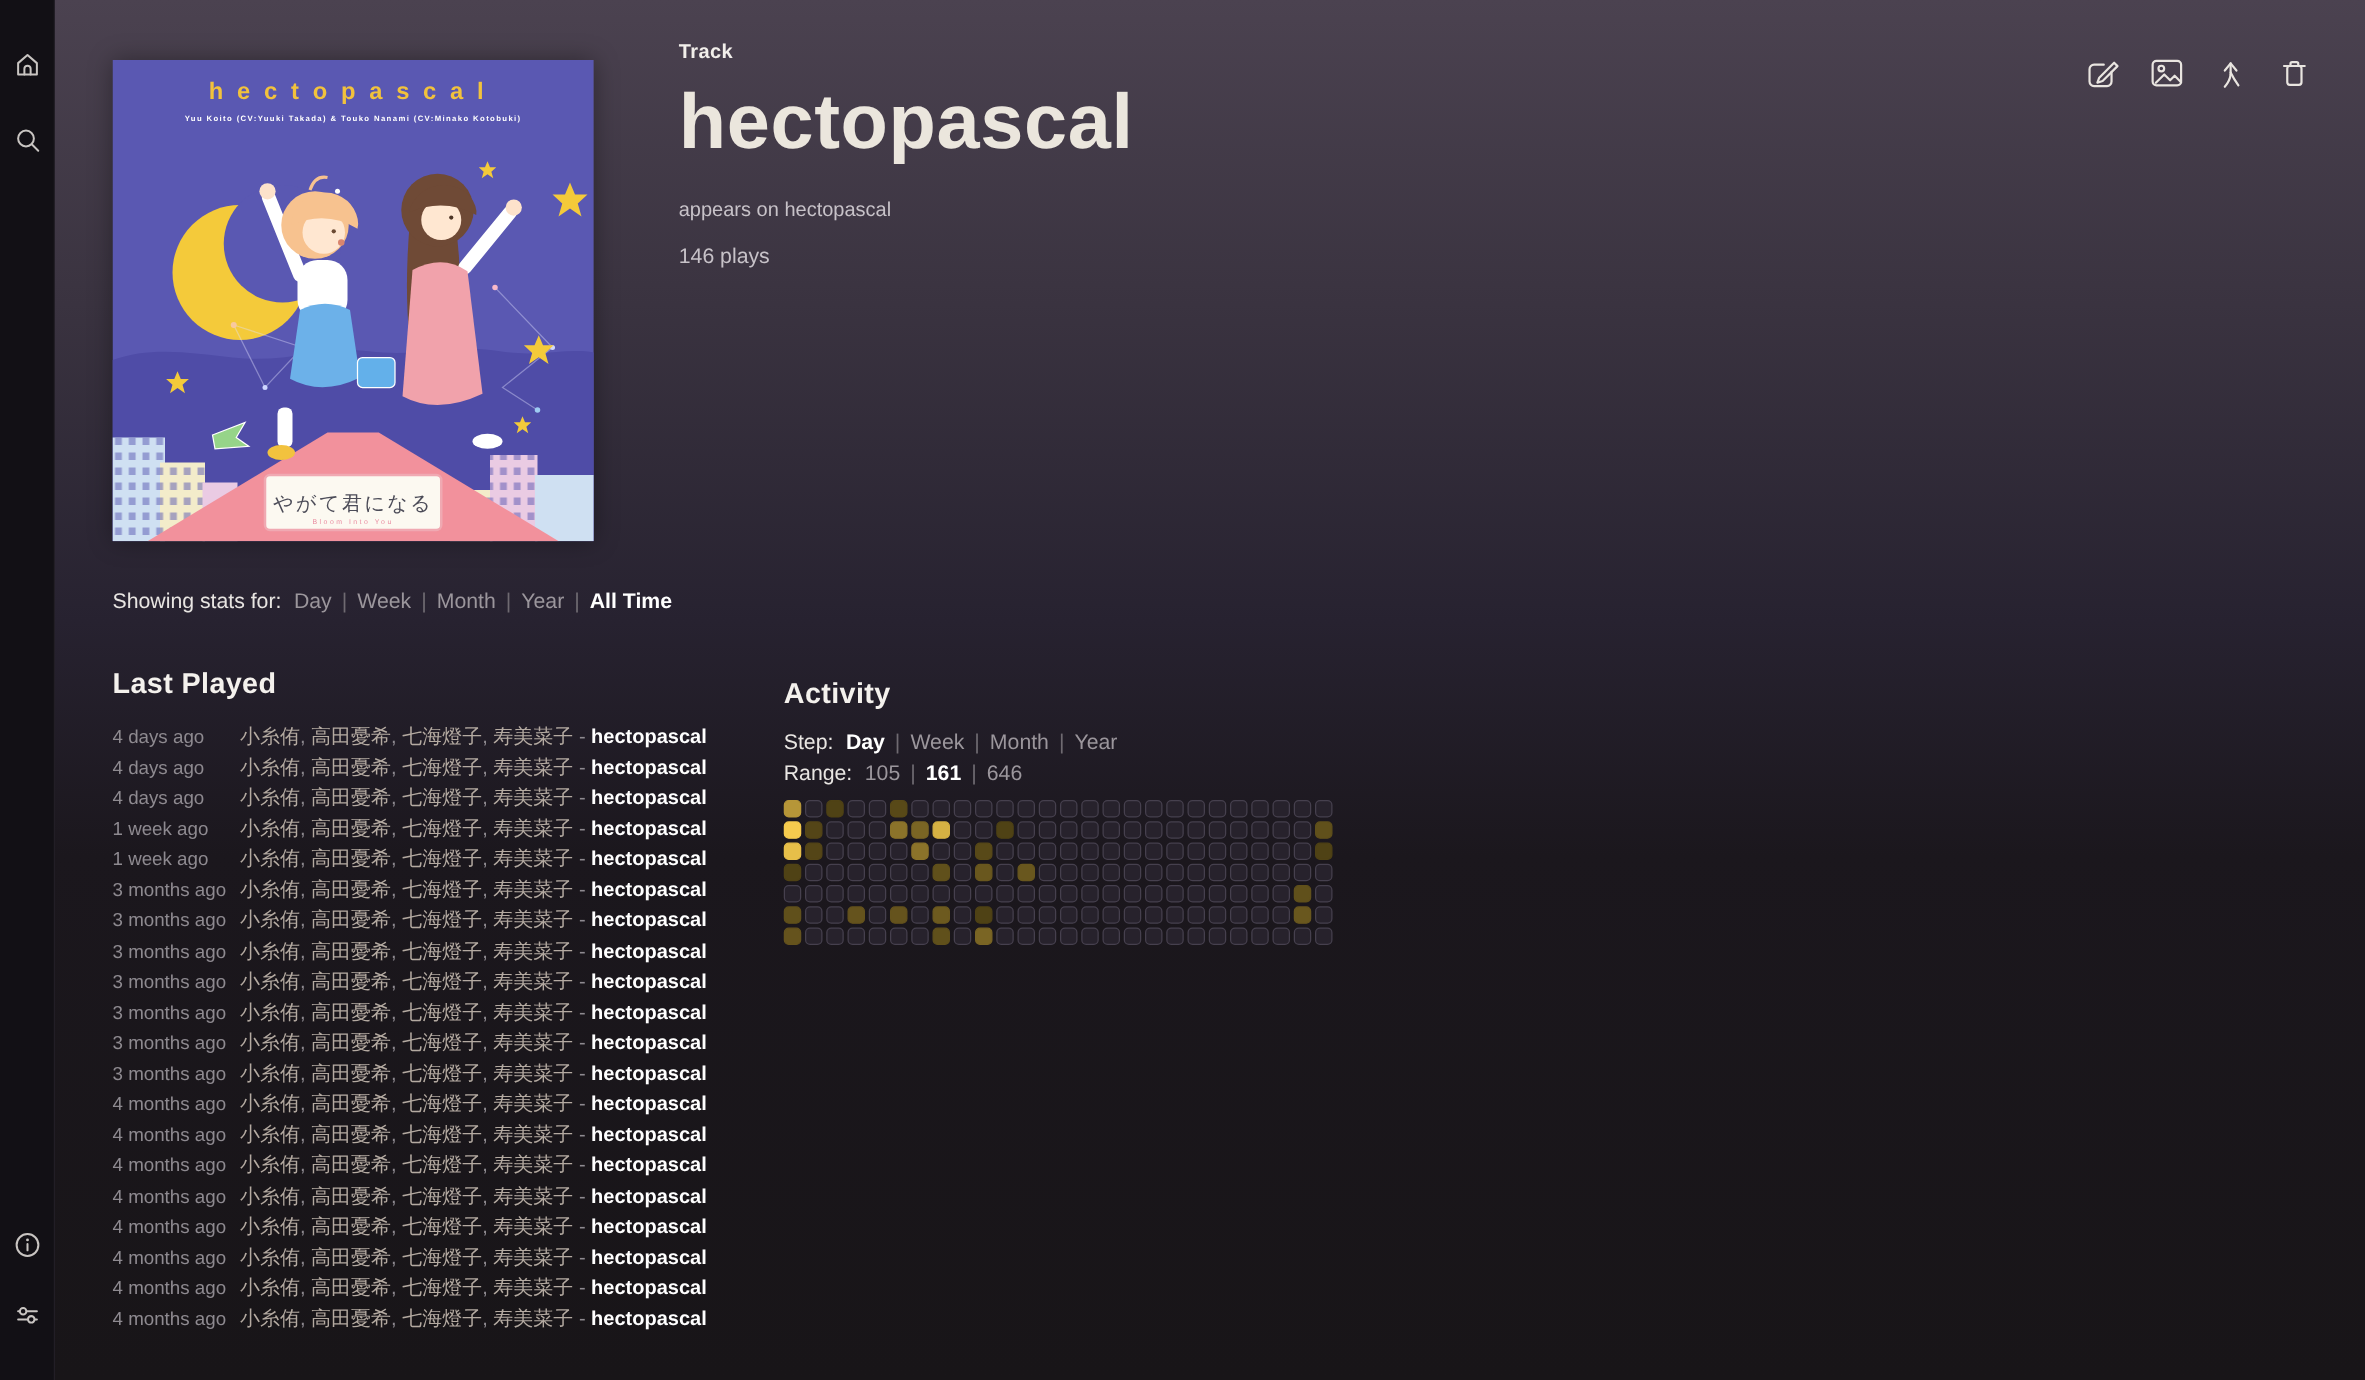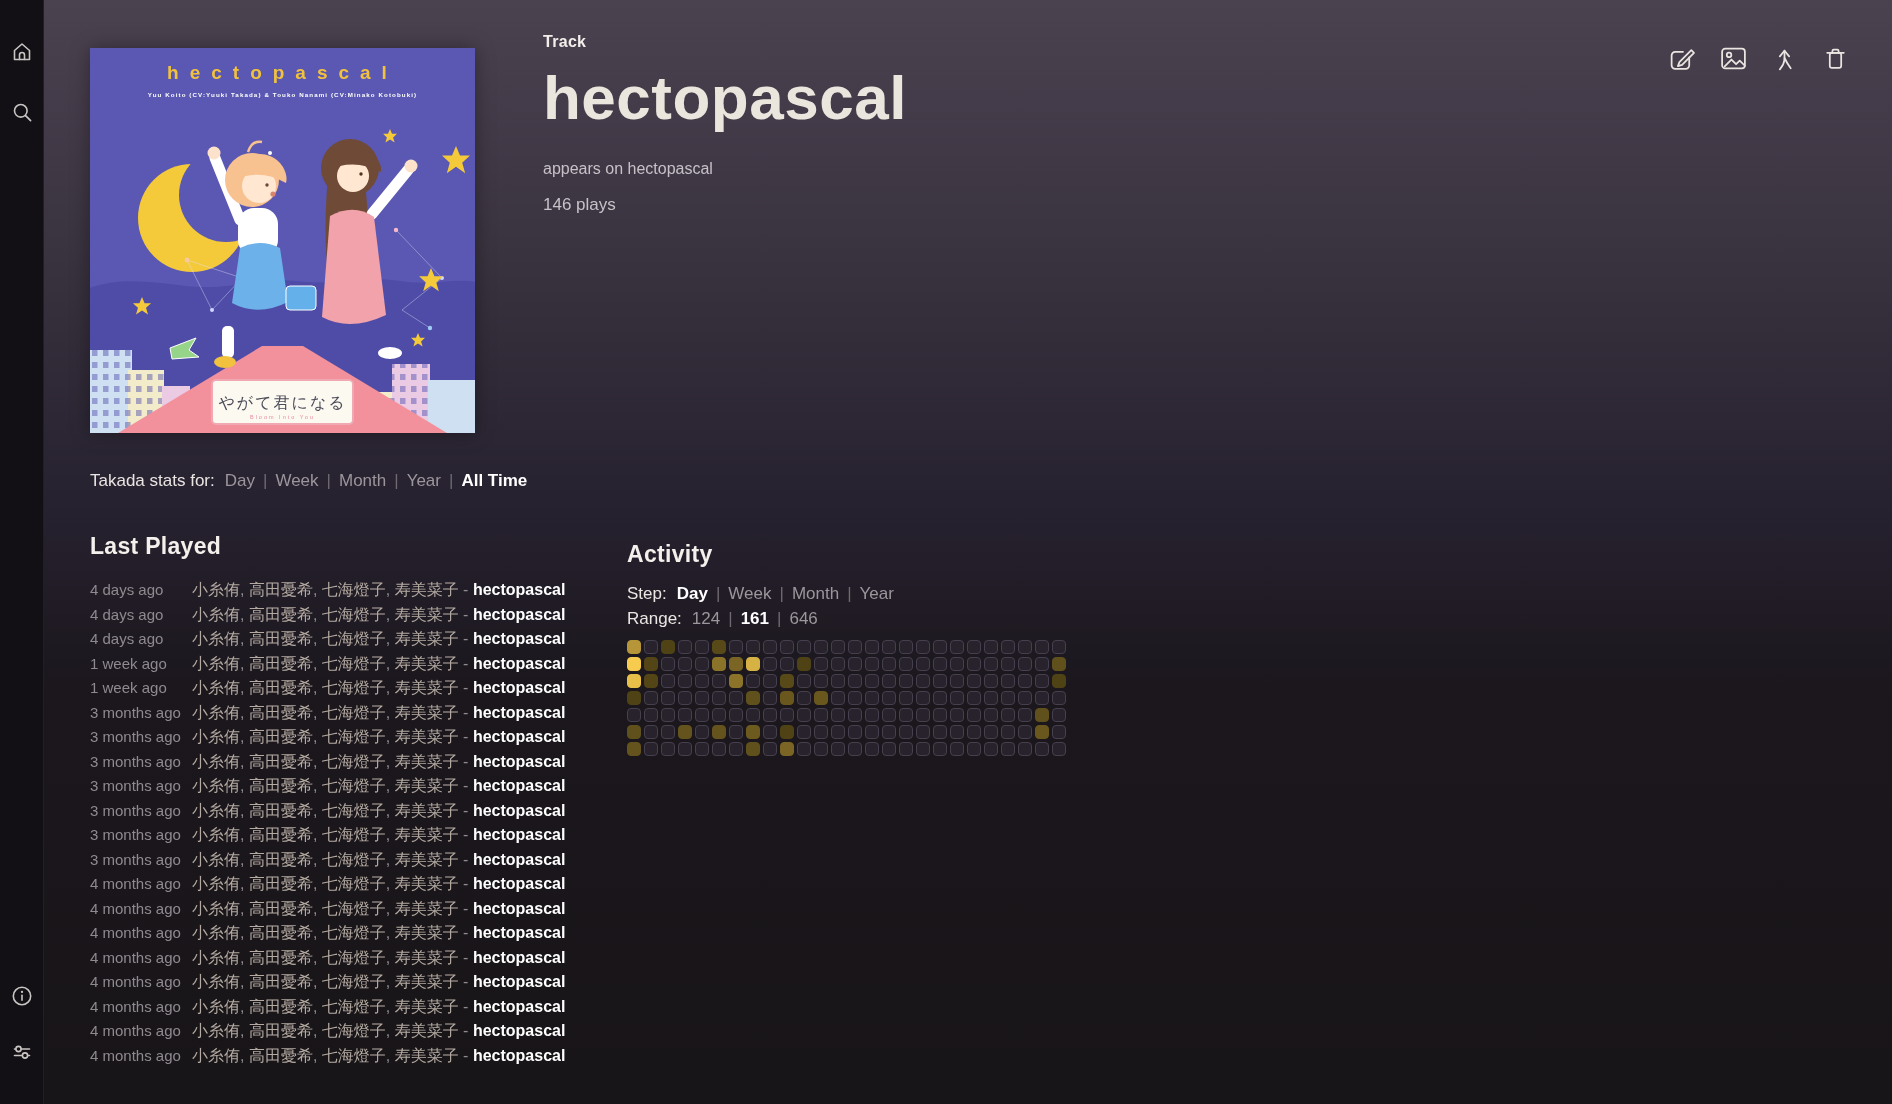--- a/index.html
+++ b/index.html
@@ -231,21 +231,21 @@
       <button class="action-btn">
         <svg viewBox="0 0 28 28" fill="none" stroke="#e9e5e0" stroke-width="1.7" stroke-linejoin="round" stroke-linecap="round">
           <path d="M6 8.5 h16"></path>
           <path d="M11 8.5 V6.8 q0 -1.3 1.3 -1.3 h3.4 q1.3 0 1.3 1.3 V8.5"></path>
           <rect x="8.5" y="8.5" width="11" height="14.5" rx="2"></rect>
         </svg>
       </button>
     </div>
 
     <div class="stats-filter">
-      <span class="sf-label">Takada stats for:</span><span><a class="opt">Day</a><span class="sep">|</span><a class="opt">Week</a><span class="sep">|</span><a class="opt">Month</a><span class="sep">|</span><a class="opt">Year</a><span class="sep">|</span><a class="opt selected">All Time</a></span>
+      <span class="sf-label">Showing stats for:</span><span><a class="opt">Day</a><span class="sep">|</span><a class="opt">Week</a><span class="sep">|</span><a class="opt">Month</a><span class="sep">|</span><a class="opt">Year</a><span class="sep">|</span><a class="opt selected">All Time</a></span>
     </div>
 
     <section class="col-last">
       <h2 class="section-title">Last Played</h2>
       <table class="lp-table">
           <tbody>
             <tr>
               <td class="lp-time"><a>4 days ago</a></td>
               <td class="lp-desc"><a class="lp-artist">小糸侑</a>, <a class="lp-artist">高田憂希</a>, <a class="lp-artist">七海燈子</a>, <a class="lp-artist">寿美菜子</a> - <a class="lp-track">hectopascal</a></td>
             </tr>
@@ -328,21 +328,21 @@
           </tbody>
         </table>
     </section>
 
     <section class="col-activity">
       <h2 class="section-title">Activity</h2>
       <div class="selector-row">
         <span class="sel-label">Step:</span><span><a class="opt selected">Day</a><span class="sep">|</span><a class="opt">Week</a><span class="sep">|</span><a class="opt">Month</a><span class="sep">|</span><a class="opt">Year</a></span>
       </div>
       <div class="selector-row">
-        <span class="sel-label">Range:</span><span><a class="opt">124</a><span class="sep">|</span><a class="opt selected">161</a><span class="sep">|</span><a class="opt">646</a></span>
+        <span class="sel-label">Range:</span><span><a class="opt">105</a><span class="sep">|</span><a class="opt selected">161</a><span class="sep">|</span><a class="opt">646</a></span>
       </div>
       <div class="heatmap">
           <div class="cell" style="background: rgb(182, 150, 56); border-color: rgb(182, 150, 56);"></div>
           <div class="cell"></div>
           <div class="cell" style="background: rgb(79, 66, 21); border-color: rgb(79, 66, 21);"></div>
           <div class="cell"></div>
           <div class="cell"></div>
           <div class="cell" style="background: rgb(88, 73, 24); border-color: rgb(88, 73, 24);"></div>
           <div class="cell"></div>
           <div class="cell"></div>

